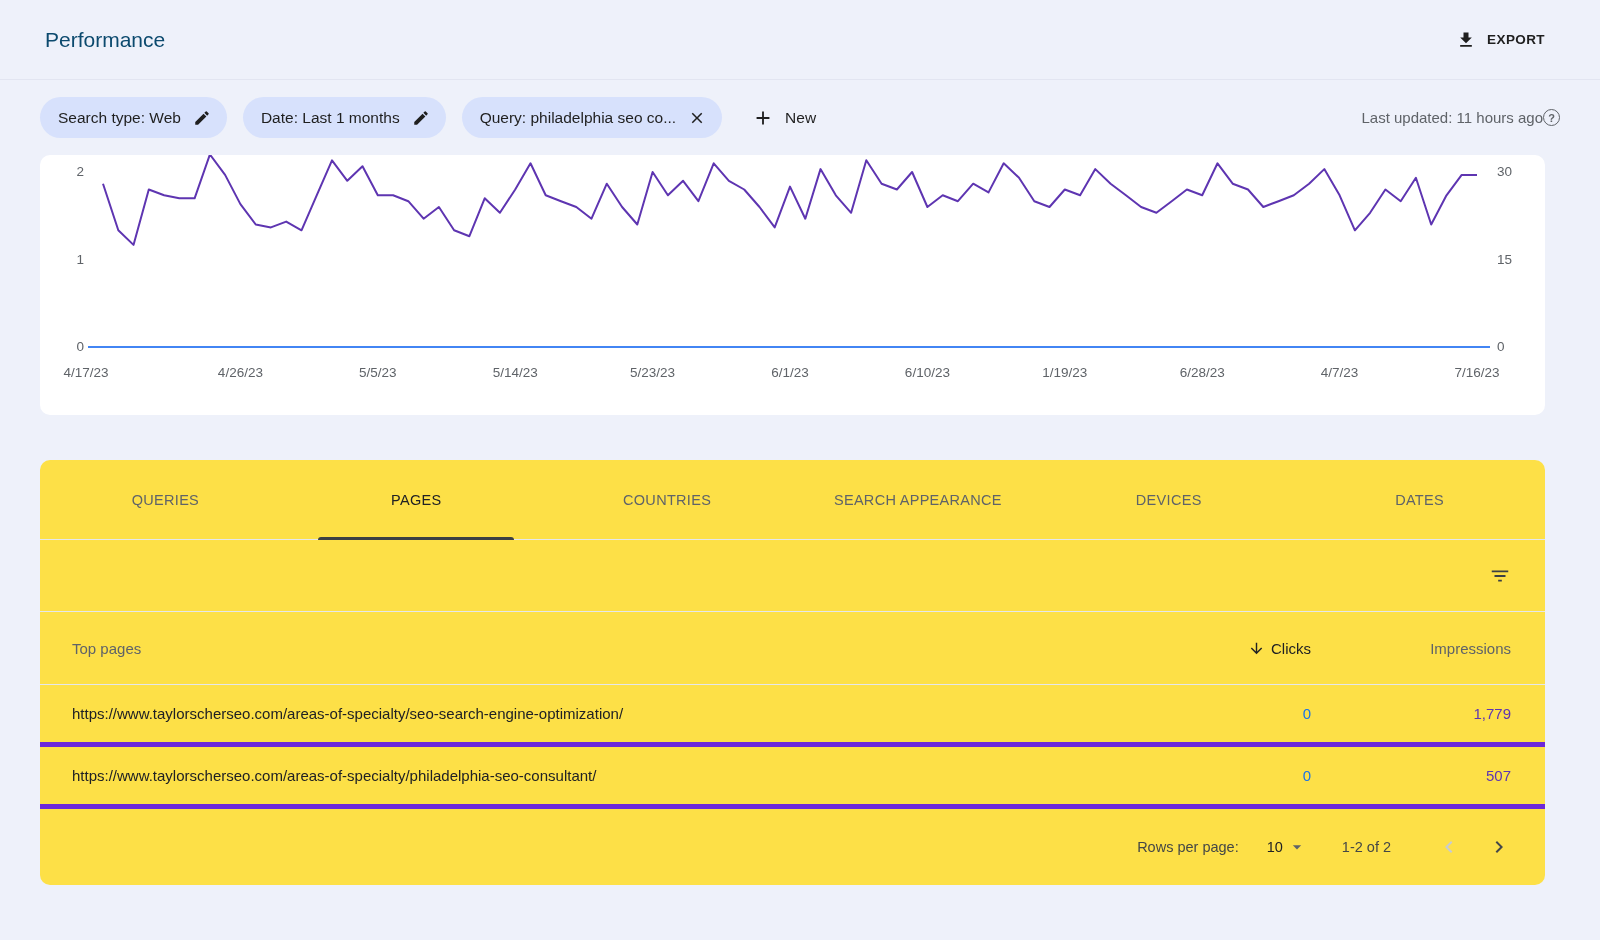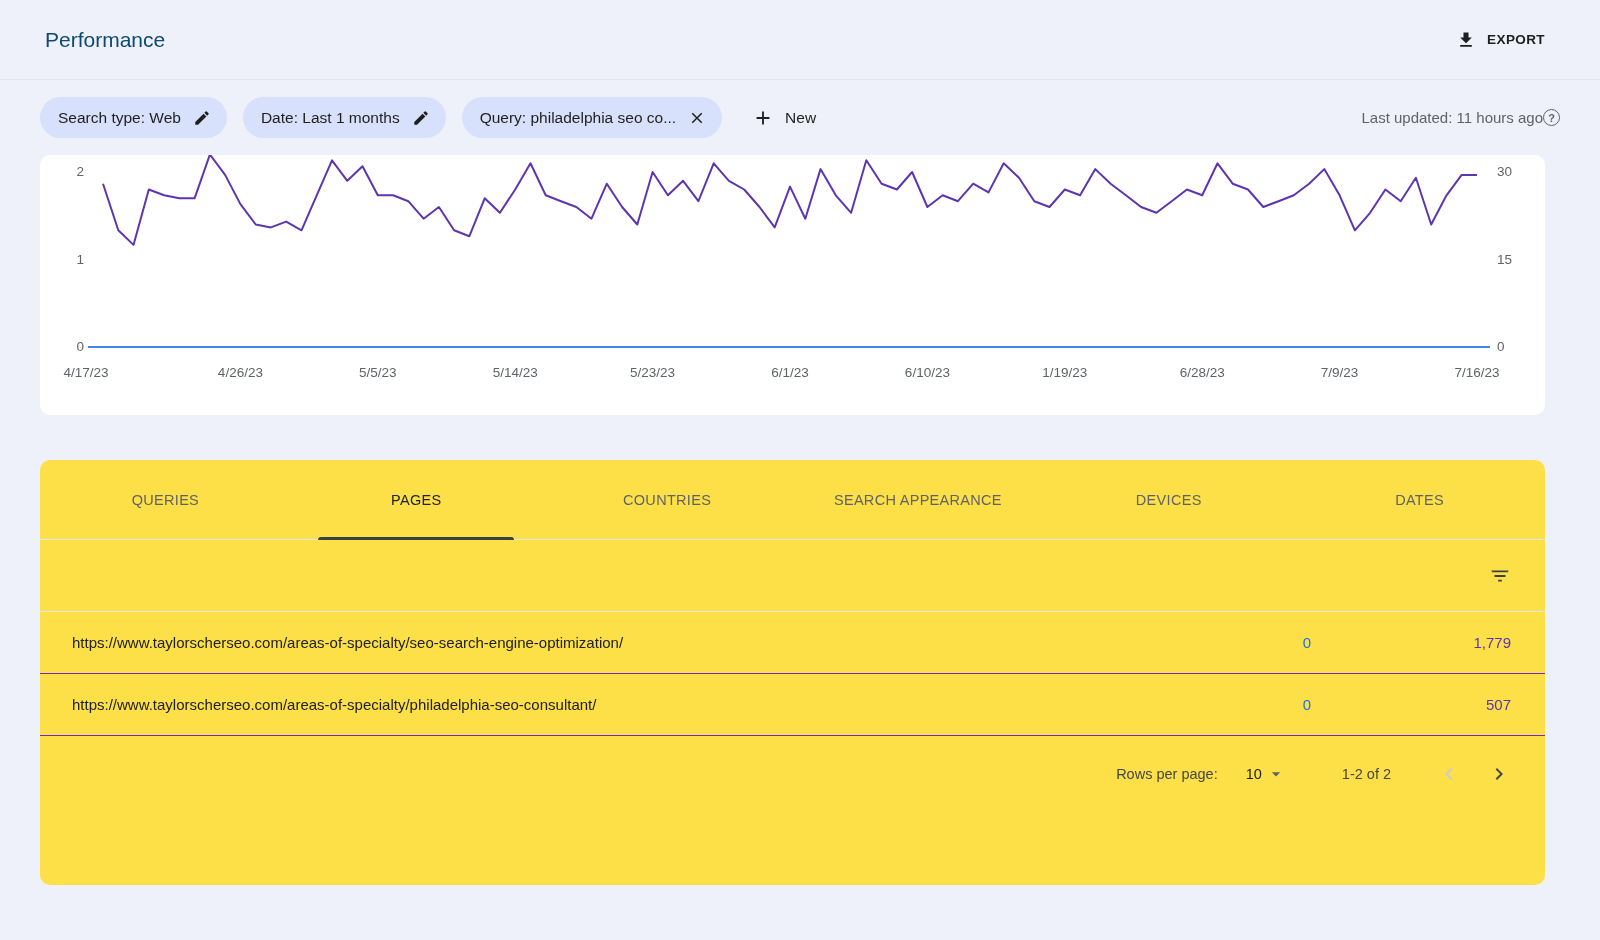--- a/index.html
+++ b/index.html
@@ -104,35 +104,35 @@
     font-size: 15px;
   }
   .th-pages { flex: 1; color: #5f6368; }
   .th-clicks {
     width: 170px; display: flex; align-items: center; justify-content: flex-end;
     gap: 6px; color: #202124; cursor: pointer;
   }
   .th-imp { width: 200px; text-align: right; color: #5f6368; cursor: pointer; }
   .trow {
     height: 62px; display: flex; align-items: center;
-    padding: 0 34px 0 32px; border-bottom: 1px solid #6d28d9;
+    padding: 0 34px 0 32px; border-bottom: 5px solid #6d28d9;
     font-size: 15px; cursor: pointer;
   }
   .td-url { flex: 1; color: #202124; overflow: hidden; white-space: nowrap; text-overflow: ellipsis; }
   .td-clicks { width: 170px; text-align: right; color: #1a73e8; }
   .td-imp { width: 200px; text-align: right; color: #5e35b1; }
   .pagination {
     height: 76px; display: flex; align-items: center; justify-content: flex-end;
     padding-right: 26px; font-size: 14.5px; color: #444746;
   }
   .pg-select {
     display: flex; align-items: center; gap: 4px; margin-left: 28px;
     color: #202124; cursor: pointer;
   }
-  .pg-range { margin-left: 56px; }
+  .pg-range { margin-left: 35px; }
   .pg-btn {
     background: none; border: none; cursor: pointer; display: flex;
     padding: 8px;
   }
   .pg-prev { margin-left: 38px; }
   .pg-next { margin-left: 10px; }
   .icon { display: inline-flex; }
 </style>
 </head>
 <body>
@@ -205,21 +205,21 @@
     <div class="x-axis" id="x-axis">
         <span class="x-lab" style="left: 46px;">4/17/23</span>
         <span class="x-lab" style="left: 200.4px;">4/26/23</span>
         <span class="x-lab" style="left: 337.8px;">5/5/23</span>
         <span class="x-lab" style="left: 475.2px;">5/14/23</span>
         <span class="x-lab" style="left: 612.6px;">5/23/23</span>
         <span class="x-lab" style="left: 750px;">6/1/23</span>
         <span class="x-lab" style="left: 887.4px;">6/10/23</span>
         <span class="x-lab" style="left: 1024.8px;">1/19/23</span>
         <span class="x-lab" style="left: 1162.2px;">6/28/23</span>
-        <span class="x-lab" style="left: 1299.6px;">7/9/23</span>
+        <span class="x-lab" style="left: 1299.6px;">4/7/23</span>
         <span class="x-lab" style="left: 1437px;">7/16/23</span>
       </div>
   </section>
 
   <section class="table-card">
     <nav class="tabs">
       <div class="tab">
           <span>QUERIES</span>
         </div>
       <div class="tab active">
@@ -242,20 +242,32 @@
     <div class="toolbar">
       <button class="filter-btn">
         <span class="icon">
           <svg width="22" height="22" viewBox="0 0 24 24" fill="#3c4043">
               <path d="M10 18h4v-2h-4v2zM3 6v2h18V6H3zm3 7h12v-2H6v2z"></path>
             </svg>
         </span>
       </button>
     </div>
 
+    <div class="thead">
+      <div class="th-pages">Top pages</div>
+      <div class="th-clicks">
+        <span class="icon">
+          <svg width="17" height="17" viewBox="0 0 24 24" fill="#202124">
+              <path d="M20 12l-1.41-1.41L13 16.17V4h-2v12.17l-5.58-5.59L4 12l8 8 8-8z"></path>
+            </svg>
+        </span>
+        <span>Clicks</span>
+      </div>
+      <div class="th-imp">Impressions</div>
+    </div>
 
     <div class="trow">
       <div class="td-url">https://www.taylorscherseo.com/areas-of-specialty/seo-search-engine-optimization/</div>
       <div class="td-clicks">0</div>
       <div class="td-imp">1,779</div>
     </div>
     <div class="trow">
       <div class="td-url">https://www.taylorscherseo.com/areas-of-specialty/philadelphia-seo-consultant/</div>
       <div class="td-clicks">0</div>
       <div class="td-imp">507</div>

